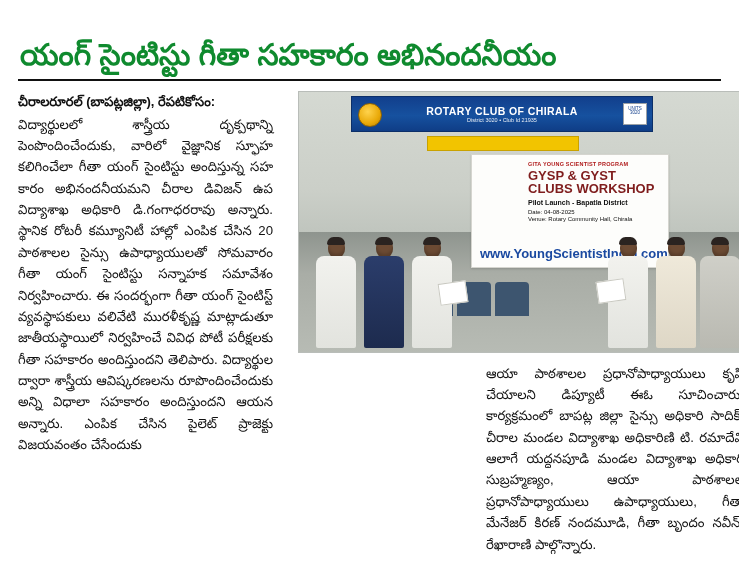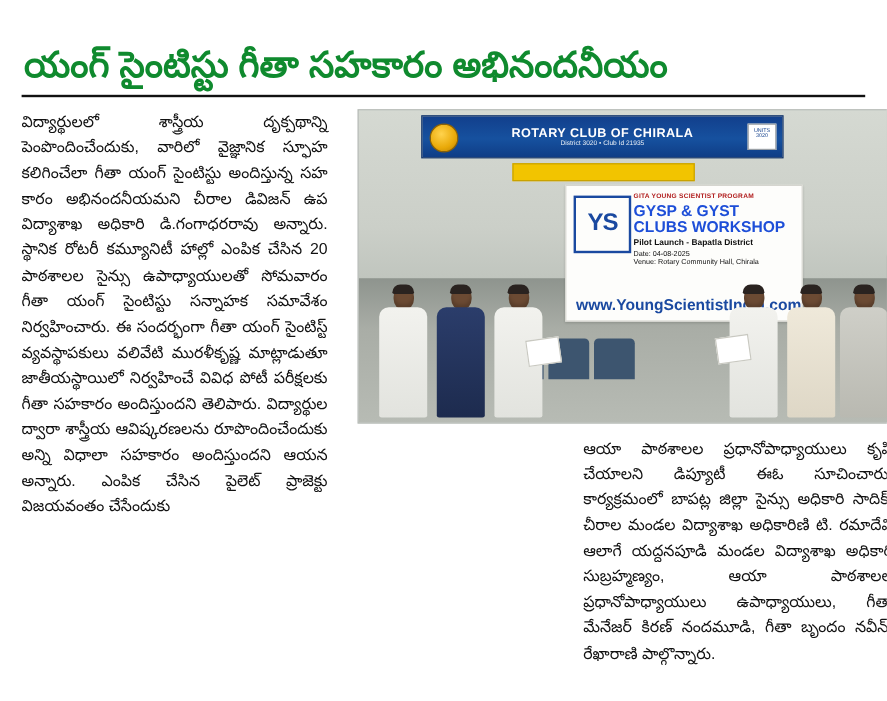--- a/index.html
+++ b/index.html
@@ -124,21 +124,21 @@
     box-shadow: 0 1px 2px rgba(0,0,0,.15);
   }
   .bm-ys {
     position: absolute; left: 6px; top: 8px; width: 44px; height: 44px;
     border: 2px solid #1a49a0; color: #1a49a0; font-weight: bold; font-size: 20px;
     display: flex; align-items: center; justify-content: center;
     letter-spacing: -1px;
   }
   .bm-lines { position: absolute; left: 56px; top: 6px; right: 5px; }
   .bm-l1 { color: #b01b1b; font-size: 5.5px; font-weight: bold; letter-spacing:.2px; }
-  .bm-l2 { color: #1d4ed8; font-size: 13px; font-weight: bold; line-height: 1.05; margin-top: 2px;}
+  .bm-l2 { color: #7f1d1d; font-size: 13px; font-weight: bold; line-height: 1.05; margin-top: 2px;}
   .bm-l3 { color: #111; font-size: 7px; font-weight: bold; margin-top: 3px; }
   .bm-l4 { color: #111; font-size: 6px; margin-top: 3px; }
   .bm-l5 { color: #111; font-size: 6px; margin-top: 1px; }
   .bm-url {
     position: absolute; left: 8px; bottom: 6px; color: #1a49a0; font-weight: bold; font-size: 13px;
   }
   
   .person {
     position: absolute; bottom: 4px; width: 46px;
   }
@@ -173,20 +173,21 @@
 <body>
 
 <div class="page">
 
   <h1 class="headline">యంగ్ సైంటిస్టు గీతా సహకారం అభినందనీయం</h1>
   <div class="hrule"></div>
 
   <div class="body-area">
 
     <div class="col col-left">
+      <span class="dateline">చీరాలరూరల్ (బాపట్లజిల్లా), రేపటికోసం:</span>
       <span>విద్యార్థులలో శాస్త్రీయ దృక్పథాన్ని పెంపొందించేందుకు, వారిలో వైజ్ఞానిక స్ఫూహ కలిగించేలా గీతా యంగ్ సైంటిస్టు అందిస్తున్న సహ కారం అభినందనీయమని చీరాల డివిజన్ ఉప విద్యాశాఖ అధికారి డి.గంగాధరరావు అన్నారు. స్థానిక రోటరీ కమ్యూనిటీ హాల్లో ఎంపిక చేసిన 20 పాఠశాలల సైన్సు ఉపాధ్యాయులతో సోమవారం గీతా యంగ్ సైంటిస్టు సన్నాహక సమావేశం నిర్వహించారు. ఈ సందర్భంగా గీతా యంగ్ సైంటిస్ట్ వ్యవస్థాపకులు వలివేటి మురళీకృష్ణ మాట్లాడుతూ జాతీయస్థాయిలో నిర్వహించే వివిధ పోటీ పరీక్షలకు గీతా సహకారం అందిస్తుందని తెలిపారు. విద్యార్థుల ద్వారా శాస్త్రీయ ఆవిష్కరణలను రూపొందించేందుకు అన్ని విధాలా సహకారం అందిస్తుందని ఆయన అన్నారు. ఎంపిక చేసిన పైలెట్ ప్రాజెక్టు విజయవంతం చేసేందుకు</span>
     </div>
 
     <div class="photo-wrap">
       <div class="photo">
         <div class="wall-band"></div>
         <div class="floor"></div>
 
         <div class="banner-top">
           <div class="rotary-logo"></div>
@@ -197,21 +198,20 @@
           </div>
         </div>
 
         <div class="banner-yellow"></div>
 
         <div class="chair" style="left:120px;"></div>
         <div class="chair" style="left:158px;"></div>
         <div class="chair" style="left:196px;"></div>
 
         <div class="banner-main">
-          <div class="bm-ys">YS</div>
           <div class="bm-lines">
             <div class="bm-l1">GITA YOUNG SCIENTIST PROGRAM</div>
             <div class="bm-l2">GYSP &amp; GYST CLUBS WORKSHOP</div>
             <div class="bm-l3">Pilot Launch - Bapatla District</div>
             <div class="bm-l4">Date: 04-08-2025</div>
             <div class="bm-l5">Venue: Rotary Community Hall, Chirala</div>
           </div>
           <div class="bm-url">www.YoungScientistIndia.com</div>
         </div>
 

